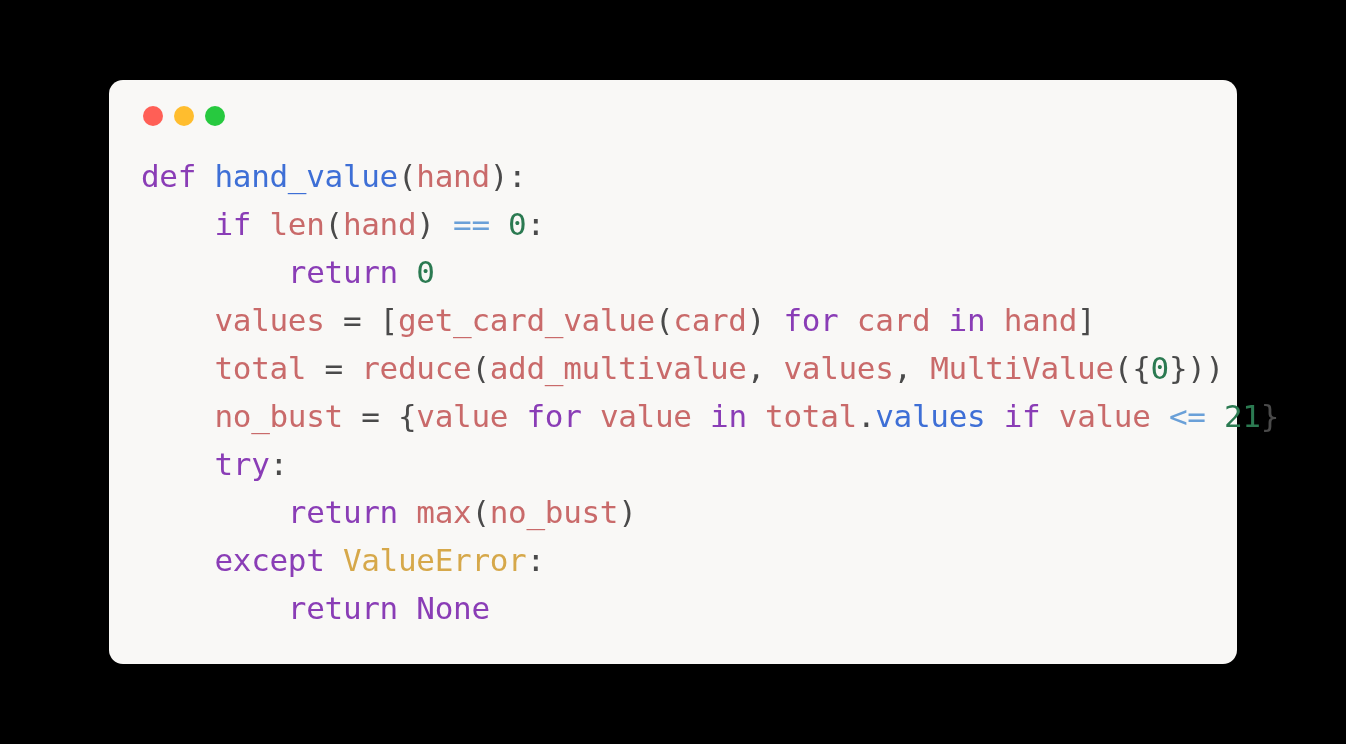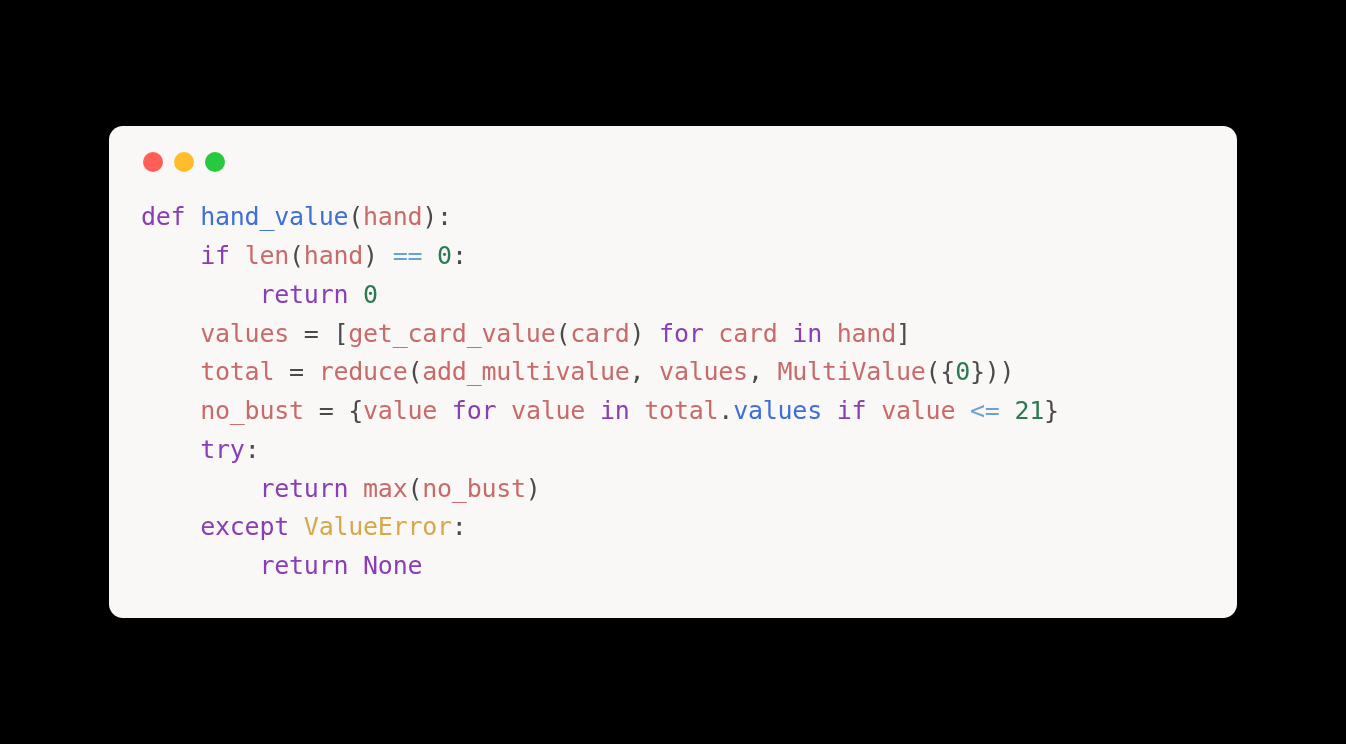--- a/index.html
+++ b/index.html
@@ -31,21 +31,21 @@
     }
     .traffic-light {
       width: 20px;
       height: 20px;
       border-radius: 50%;
     }
     .tl-red { background: #ff5f56; }
     .tl-yellow { background: #ffbd2e; }
     .tl-green { background: #27c93f; }
     .code {
-      font-size: 25px;
+      font-size: 31px;
       line-height: 1.55;
       white-space: pre;
       font-weight: 500;
       letter-spacing: -0.01em;
     }
     .kw { color: #8a3db6; }
     .fn { color: #3e6fd6; }
     .name { color: #c96a6a; }
     .op { color: #6aa0d8; }
     .num { color: #2b7a51; }

